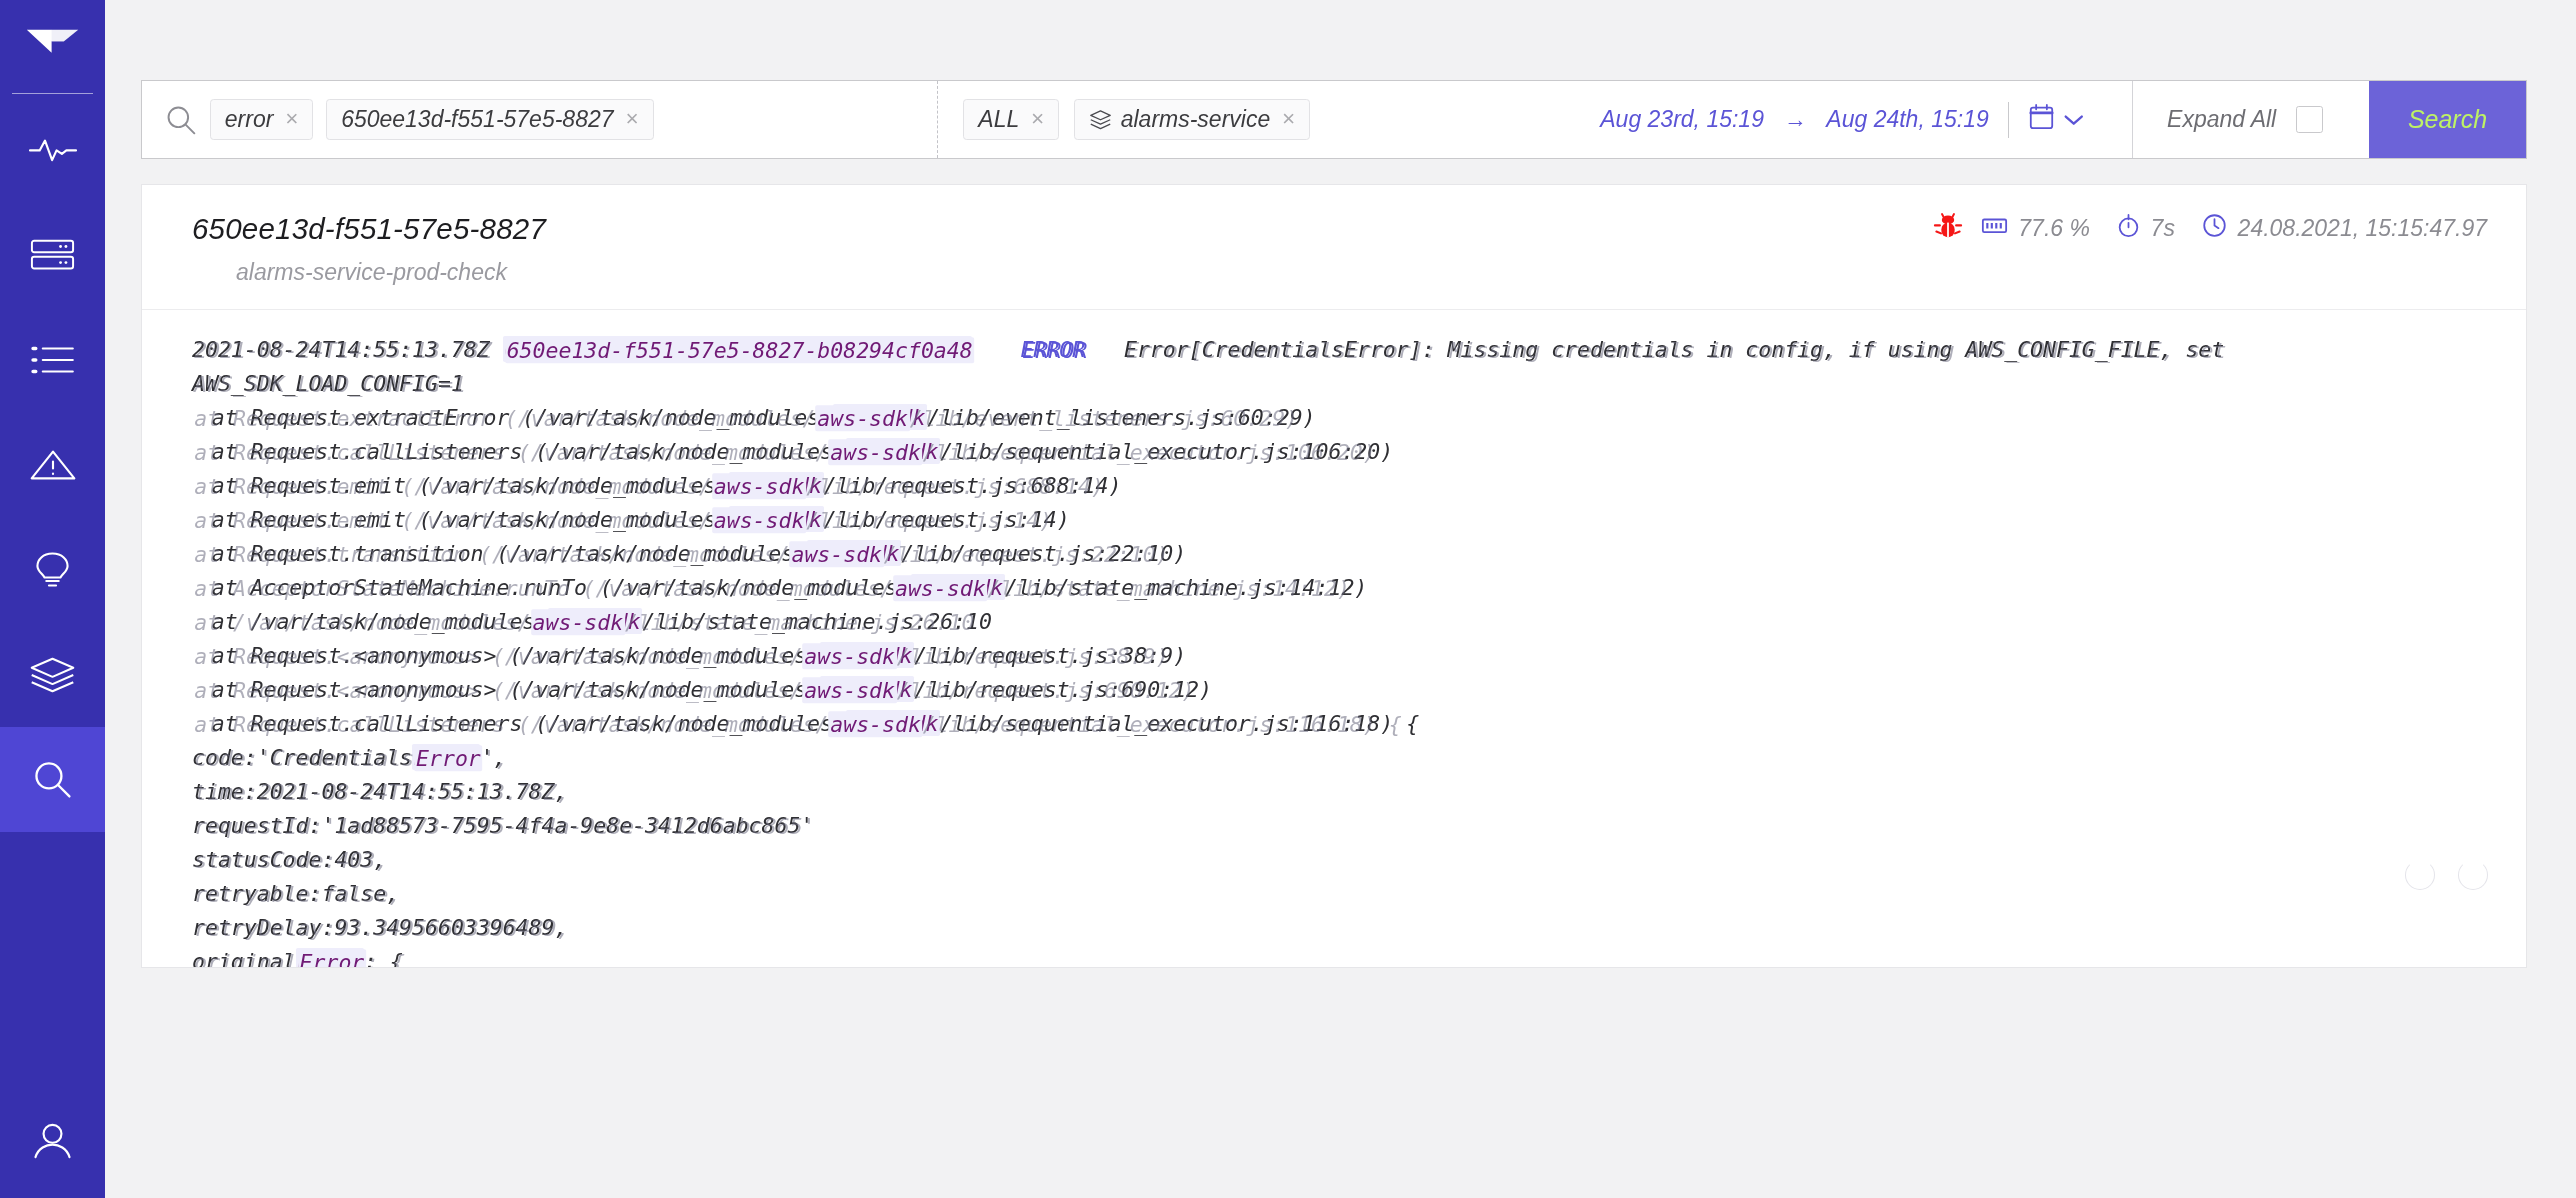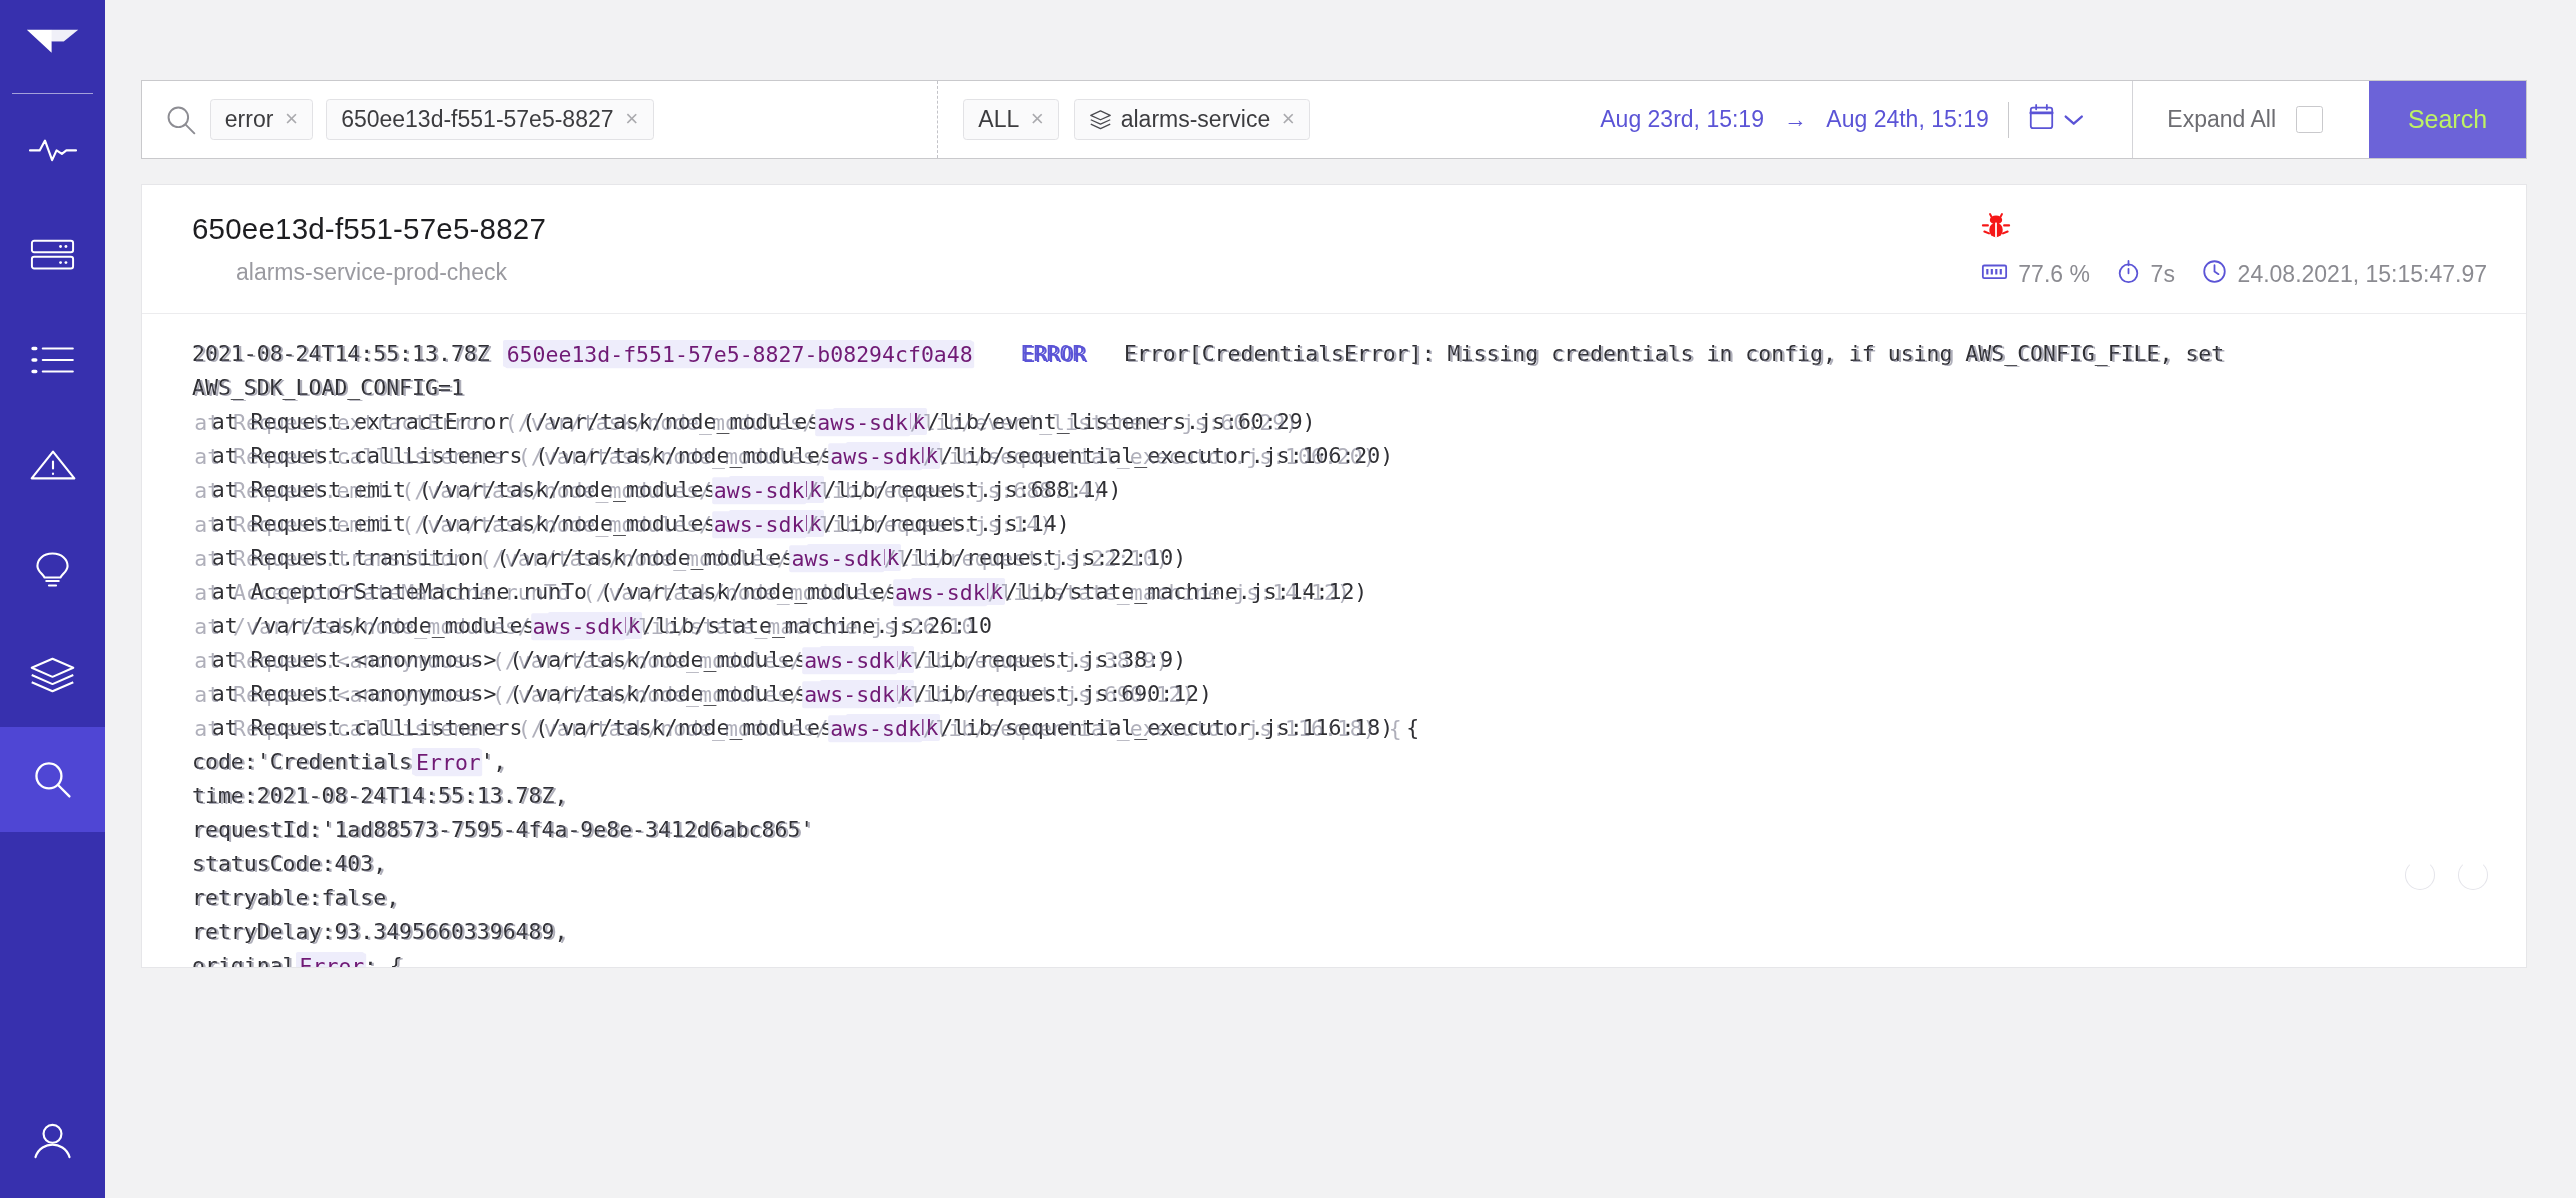--- a/index.html
+++ b/index.html
@@ -30,20 +30,21 @@
   .nav-bottom { width: 105px; height: 116px; display:flex; align-items:center; justify-content:center; }
   .nav-item svg, .nav-bottom svg, .logo-wrap svg { display:block; }
 
   
   .main {
     flex: 1 1 auto; height: 968px;
     background: #f2f2f3;
     display: flex; flex-direction: column;
     position: relative;
     overflow: hidden;
+    font-style: italic;
   }
 
   
   .searchbar-outer { padding: 80px 49px 0 36px; }
   .searchbar {
     height: 79px;
     background: #ffffff;
     border: 0.9px solid #c9c9cc;
     display: flex; align-items: stretch;
   }
@@ -108,21 +109,21 @@
     position: relative;
   }
   .card-head {
     padding: 27px 39px 23px 50px;
     border-bottom: 0.9px solid #ececee;
     display: flex; align-items: flex-start; justify-content: space-between;
   }
   .card-head-left { display:flex; flex-direction:column; gap: 12.5px; }
   .trace-id { font-size: 29.5px; color: #1d1d20; font-weight: 400; letter-spacing: 0.2px; }
   .trace-sub { font-size: 23px; color: #9a9aa0; margin-left: 44px; }
-  .card-head-right { display:flex; flex-direction:column; align-items:flex-start; gap:14.3px; }
+  .card-head-right { display:flex; align-items:center; gap:14.3px; }
   .bug { margin-right: 3.6px; }
   .meta-row { display:flex; align-items:center; gap: 27px; color:#8b8b91; font-size: 23px; white-space:nowrap; }
   .meta-item { display:flex; align-items:center; gap: 10.7px; }
 
   
   .log {
     padding: 23px 36px 0 50px;
     font-family: "DejaVu Sans Mono", "Liberation Mono", monospace;
     font-size: 21.5px;
     line-height: 34px;

